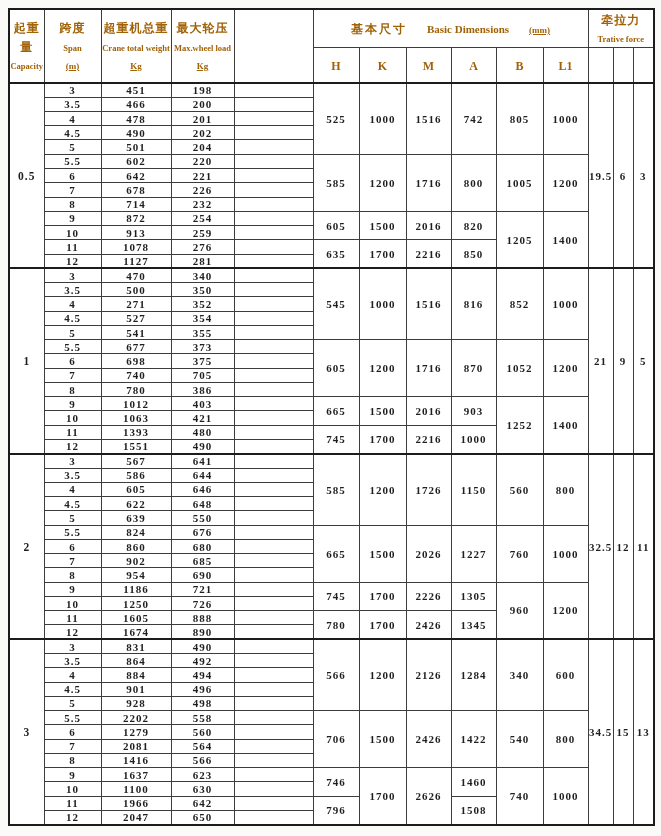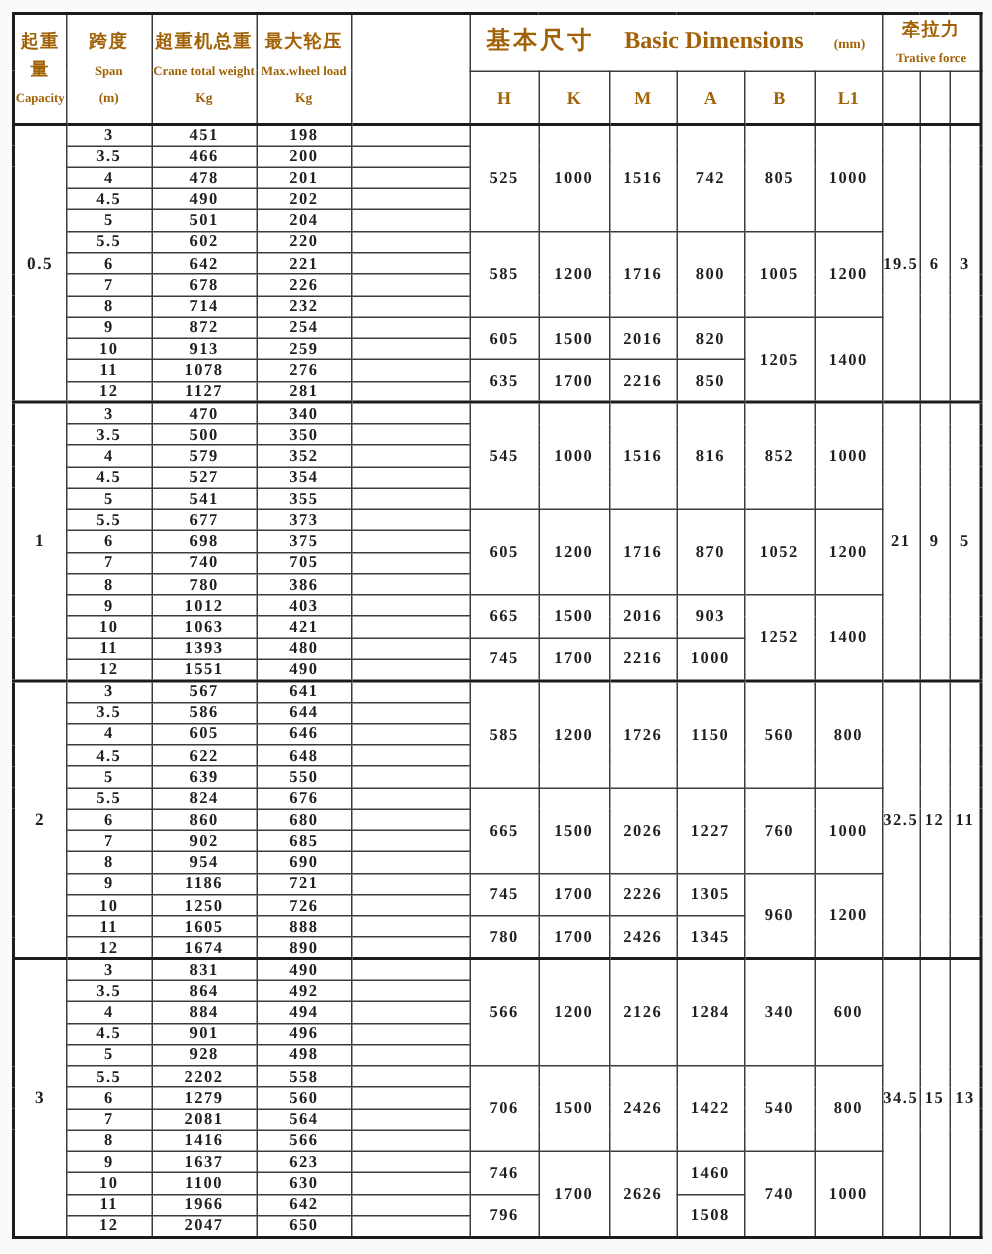--- a/index.html
+++ b/index.html
@@ -13,24 +13,24 @@
     border:1px solid #3c3c3c;padding:0;margin:0;
     text-align:center;vertical-align:middle;overflow:hidden;
   }
   thead th{
     font-family:"Liberation Serif",serif;font-weight:bold;color:#a16207;
     line-height:1.15;background:#fff;
   }
   tr.hdr1 th{height:30px;}
   tr.hdr2 th{height:22px;}
   .zh{font-size:12px;letter-spacing:1px;}
-  .zh-big{font-size:16px;letter-spacing:2px;}
+  .zh-big{font-size:12px;letter-spacing:2px;}
   .en{font-size:8.5px;font-weight:bold;white-space:nowrap;}
-  .en-mid{font-size:16px;font-weight:bold;}
-  .unit{font-size:9px;font-weight:bold;}
+  .en-mid{font-size:11px;font-weight:bold;}
+  .unit{font-size:9px;font-weight:bold;text-decoration:underline;}
   .dimhdr span{margin:0 10px;}
   .tiny-zh{font-size:8px;letter-spacing:0;display:block;line-height:1.1;margin-left:31px;}
   .tiny{font-size:7.5px;display:block;line-height:1.1;white-space:nowrap;margin-left:44px;}
   .letter{font-size:12px;}
   td{
     font-family:"Liberation Serif",serif;font-weight:bold;
     font-size:11px;letter-spacing:1px;color:#1f1f1f;background:#fff;
   }
   tbody tr{height:14px;}
   tr.section-start td{border-top:2px solid #1c1c1c;}
@@ -231,21 +231,21 @@
           <td rowspan="13">5</td>
         </tr>
         <tr>
           <td>3.5</td>
           <td>500</td>
           <td>350</td>
           <td></td>
         </tr>
         <tr>
           <td>4</td>
-          <td>579</td>
+          <td>271</td>
           <td>352</td>
           <td></td>
         </tr>
         <tr>
           <td>4.5</td>
           <td>527</td>
           <td>354</td>
           <td></td>
         </tr>
         <tr>

